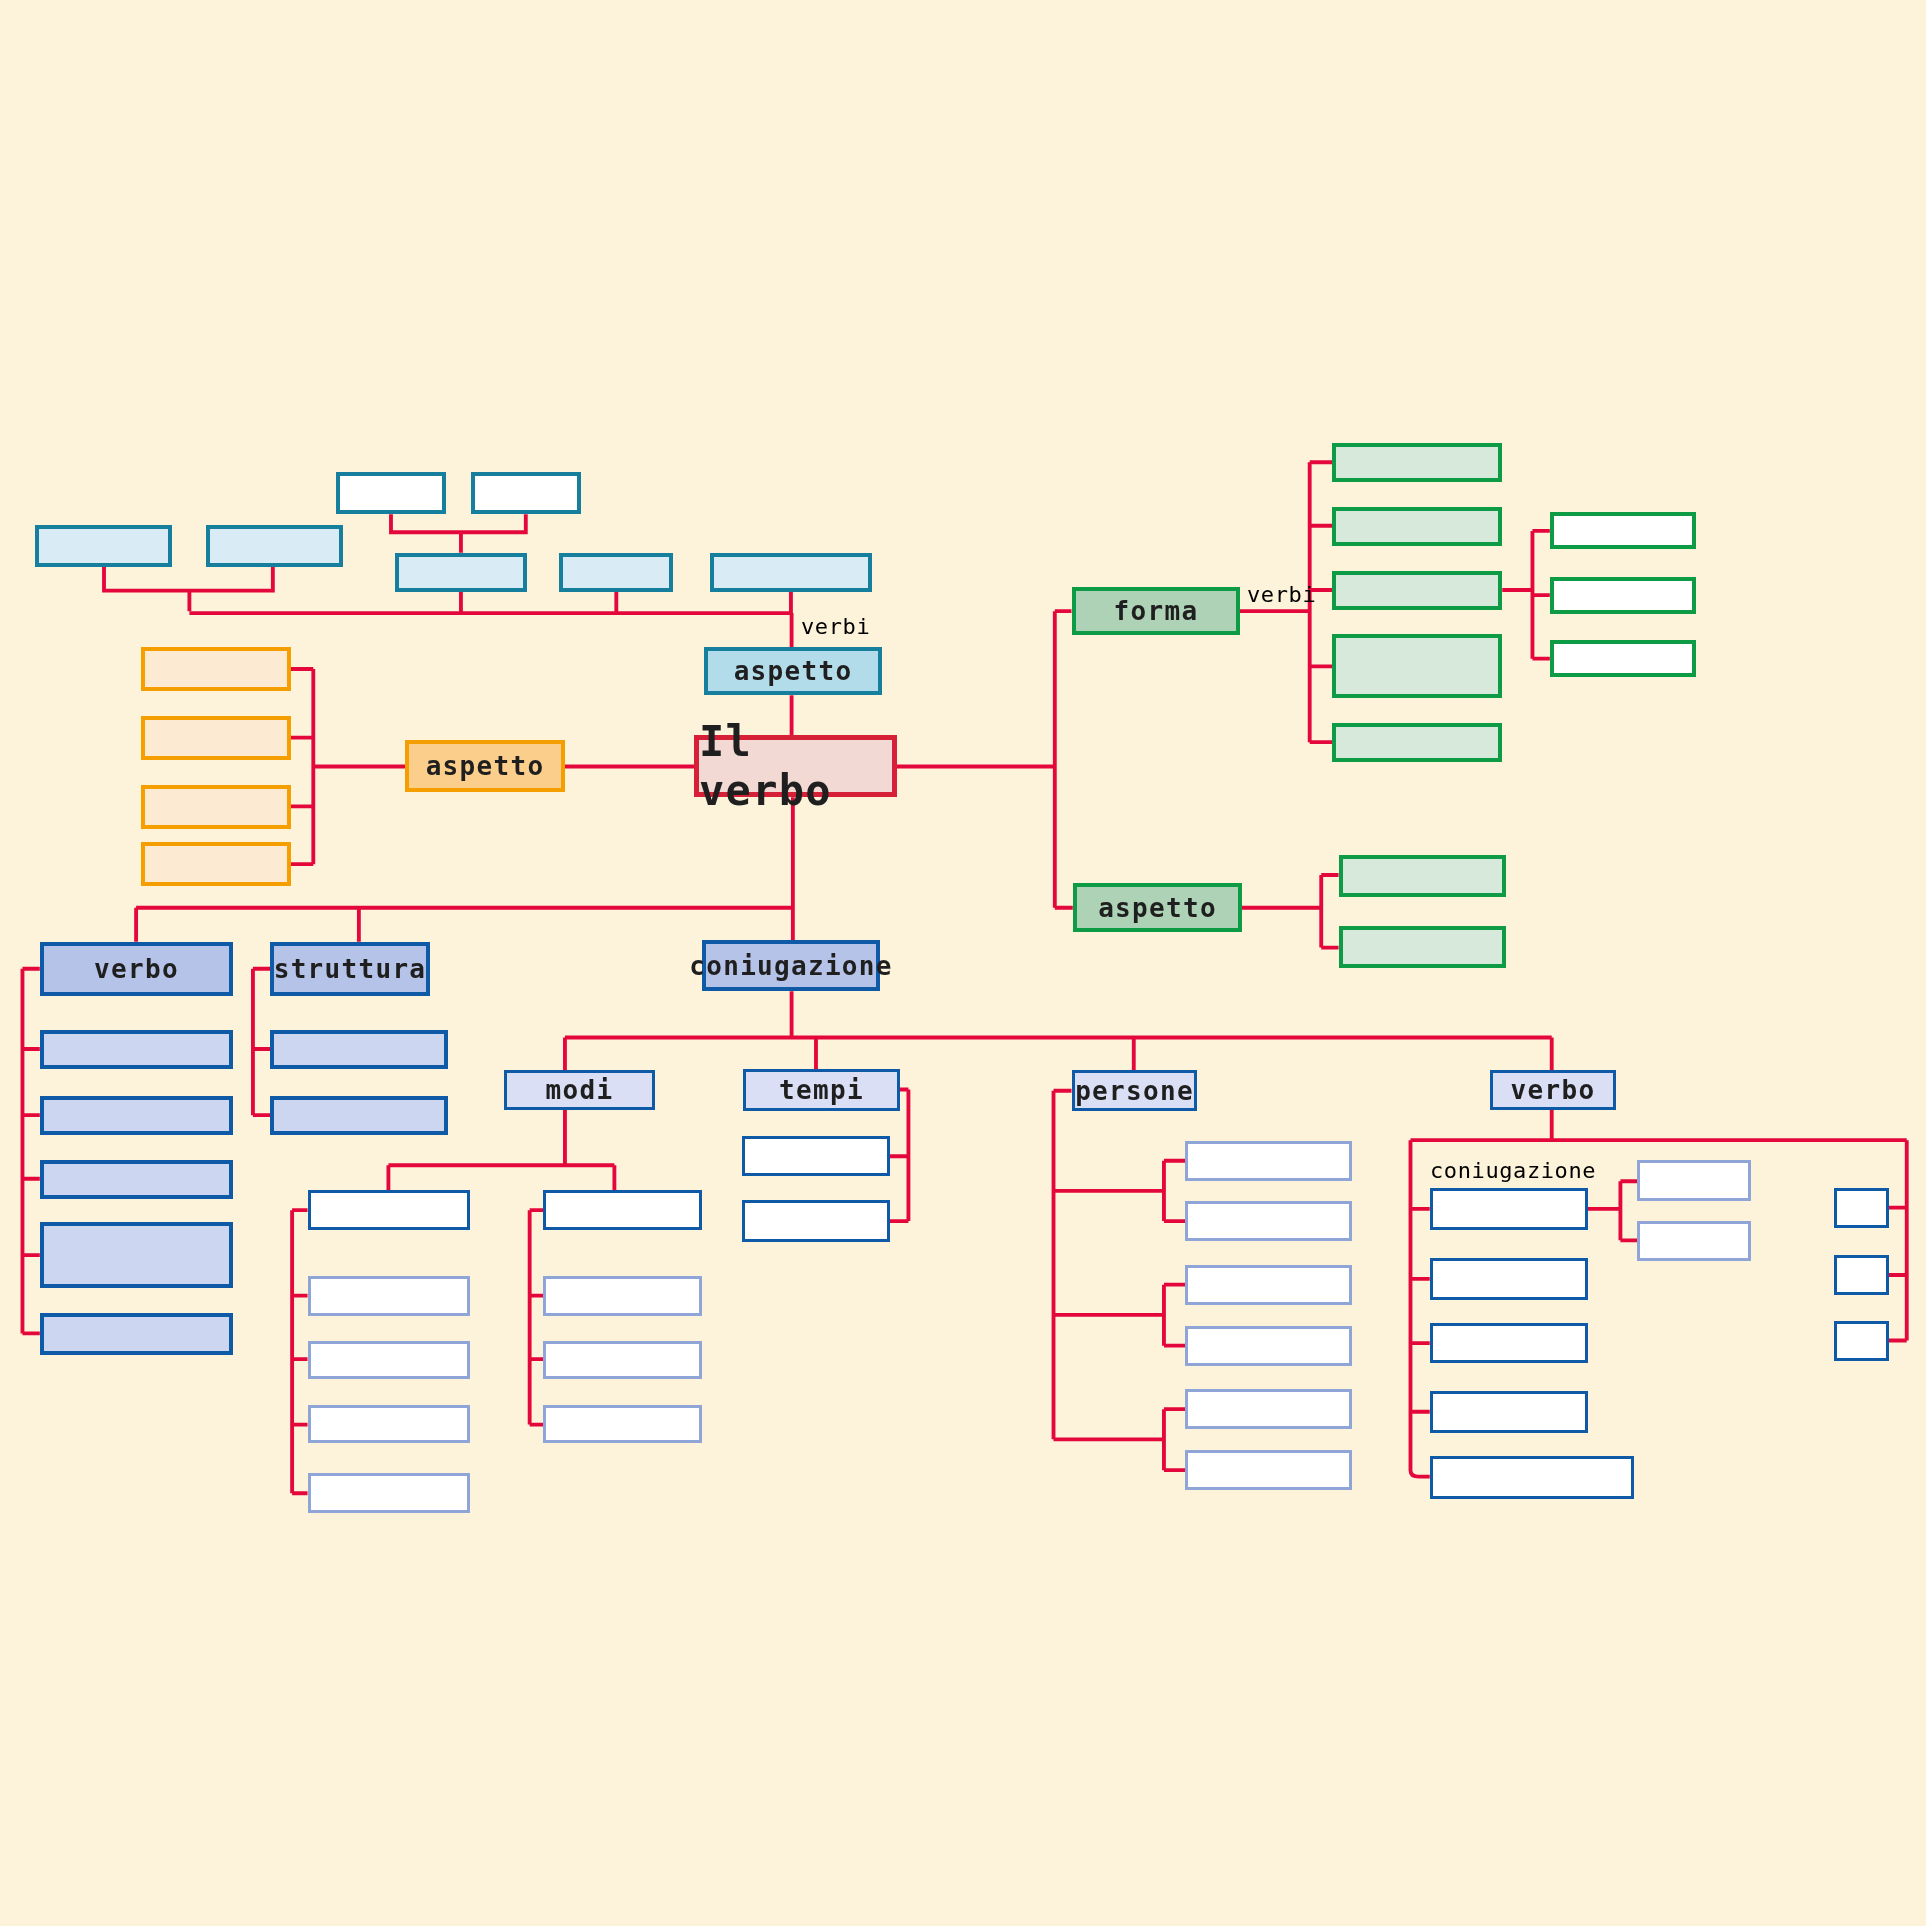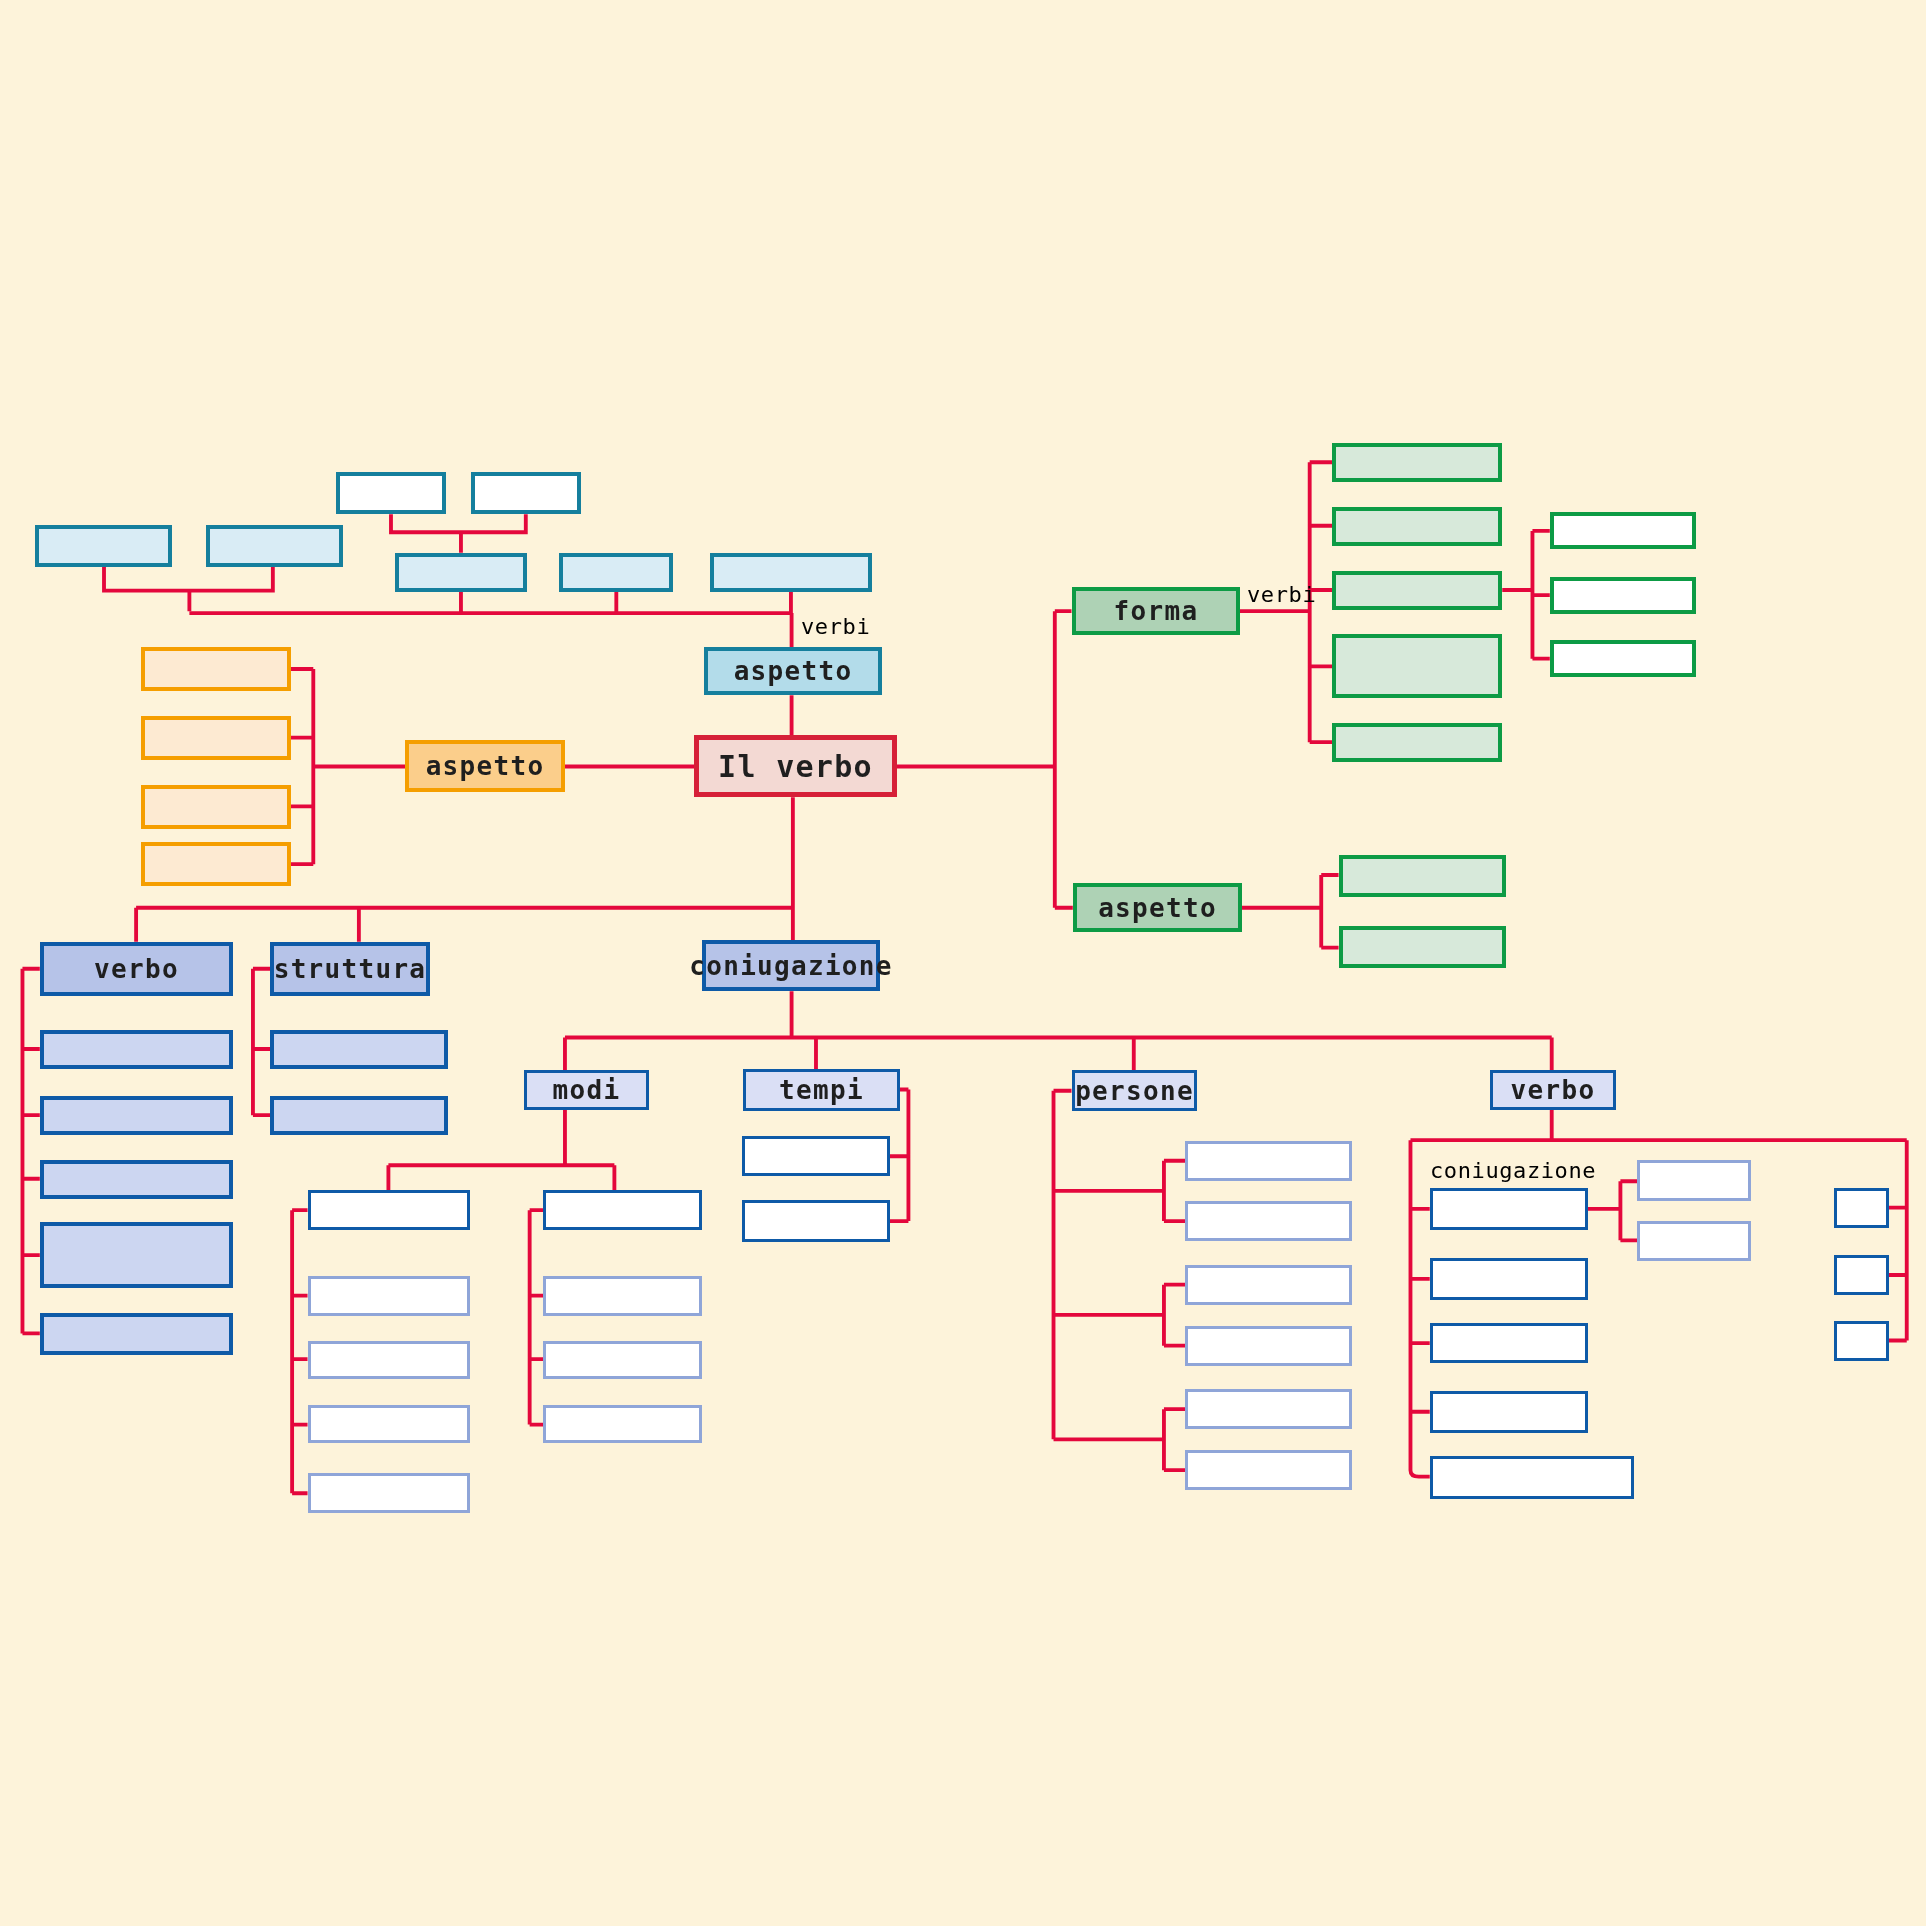--- a/index.html
+++ b/index.html
@@ -6,21 +6,21 @@
   body{background:#fdf3da;font-family:"DejaVu Sans Mono","Liberation Mono",monospace;}
   #canvas{position:relative;width:1926px;height:1926px;background:#fdf3da;overflow:hidden;}
   #wires{position:absolute;left:0;top:0;width:1926px;height:1926px;}
   .box{position:absolute;box-sizing:border-box;display:flex;align-items:center;justify-content:center;
        color:#1f1f1f;font-weight:bold;font-size:26px;letter-spacing:1.3px;}
   
   .t-fill{border:4.5px solid #157f9d;background:#d9ecf5;}
   .t-white{border:4.5px solid #157f9d;background:#ffffff;}
   .t-head{border:4.5px solid #157f9d;background:#b3dcea;}
   
-  .root{border:5.1px solid #d62038;background:#f3d9d3;font-size:30px;}
+  .root{border:5.1px solid #d62038;background:#f3d9d3;font-size:42px;}
   
   .o-fill{border:4.5px solid #f59e00;background:#fdead2;}
   .o-head{border:4.5px solid #f59e00;background:#fbce8b;}
   
   .g-head{border:4.5px solid #0d9b45;background:#aed2b5;}
   .g-leaf{border:4.5px solid #0d9b45;background:#d7e9da;}
   .g-white{border:4.5px solid #0d9b45;background:#ffffff;}
   
   .b-head{border:4.5px solid #0e5aa7;background:#b6c3e8;}
   .b-sub{border:3.9px solid #0e5aa7;background:#dadff5;}
@@ -115,21 +115,21 @@
 
   <div class="box b-child" style="left:40px;top:1030px;width:193px;height:39px"></div>
   <div class="box b-child" style="left:40px;top:1096px;width:193px;height:39px"></div>
   <div class="box b-child" style="left:40px;top:1160px;width:193px;height:39px"></div>
   <div class="box b-child" style="left:40px;top:1222px;width:193px;height:66px"></div>
   <div class="box b-child" style="left:40px;top:1313px;width:193px;height:42px"></div>
 
   <div class="box b-child" style="left:270px;top:1030px;width:178px;height:39px"></div>
   <div class="box b-child" style="left:270px;top:1096px;width:178px;height:39px"></div>
 
-  <div class="box b-sub" style="left:524px;top:1070px;width:125px;height:40px">modi</div>
+  <div class="box b-sub" style="left:504px;top:1070px;width:151px;height:40px">modi</div>
   <div class="box b-sub" style="left:743px;top:1069px;width:157px;height:42px">tempi</div>
   <div class="box b-sub" style="left:1072px;top:1070px;width:125px;height:41px">persone</div>
   <div class="box b-sub" style="left:1490px;top:1070px;width:126px;height:40px">verbo</div>
 
   <div class="box b-white" style="left:308px;top:1190px;width:162px;height:40px"></div>
   <div class="box b-white" style="left:543px;top:1190px;width:159px;height:40px"></div>
   <div class="box lb-white" style="left:308px;top:1276px;width:162px;height:40px"></div>
   <div class="box lb-white" style="left:308px;top:1341px;width:162px;height:38px"></div>
   <div class="box lb-white" style="left:308px;top:1405px;width:162px;height:38px"></div>
   <div class="box lb-white" style="left:308px;top:1473px;width:162px;height:40px"></div>

